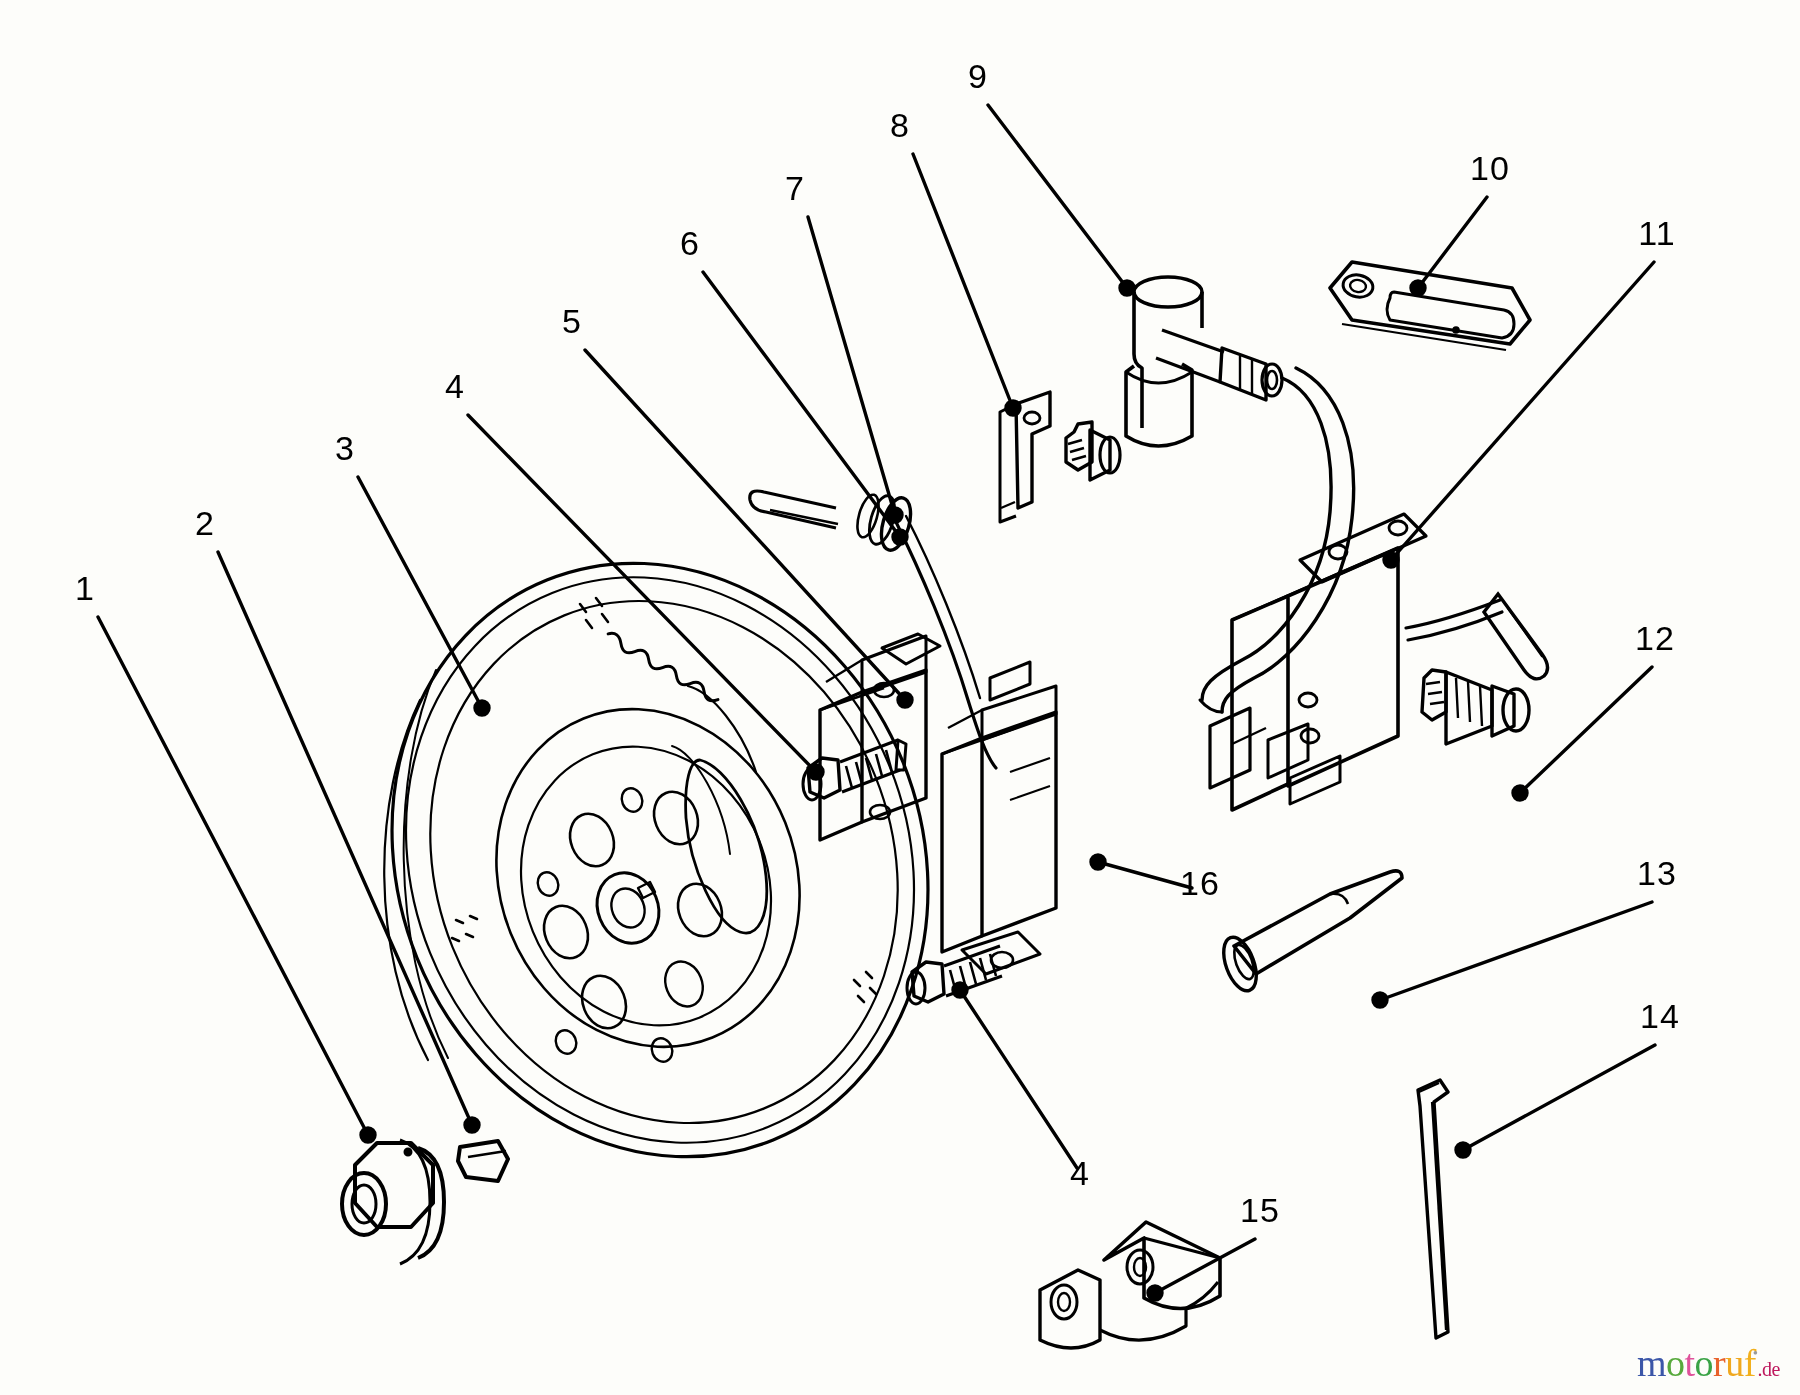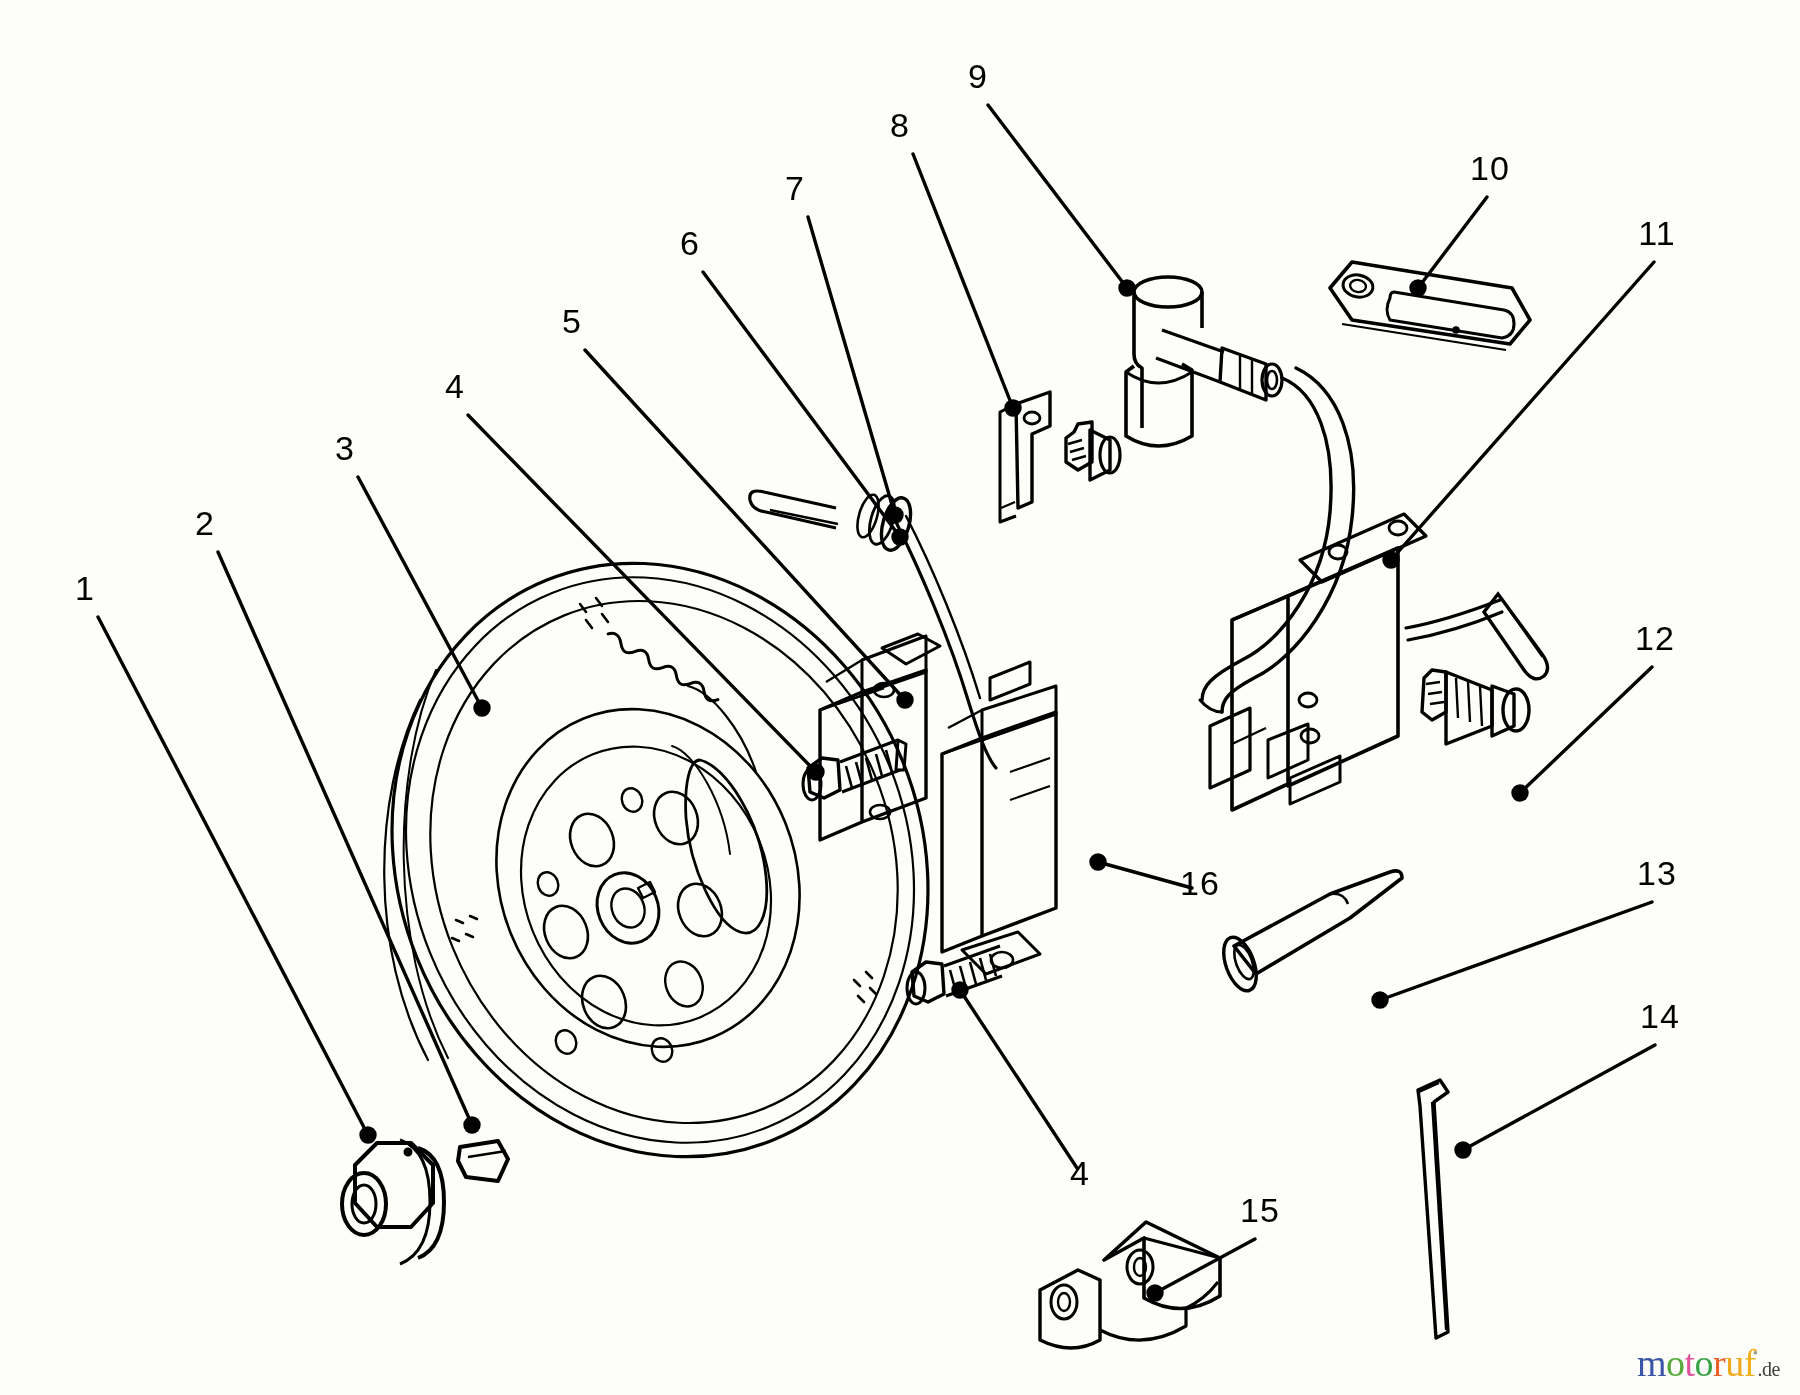--- a/index.html
+++ b/index.html
@@ -42,21 +42,21 @@
     bottom: 10px;
     font-family: "Liberation Serif", serif;
     font-size: 38px;
     letter-spacing: -0.5px;
     user-select: none;
     white-space: nowrap;
   }
   .wm span { display: inline; }
   .wm .suffix {
     font-size: 20px;
-    color: #404040;
+    color: #be185d;
     vertical-align: baseline;
     margin-top: 48px;
   }
   .wm .dot {
     position: relative;
     top: -18px;
     font-size: 15px;
     margin-left: -3px;
   }
 </style>

